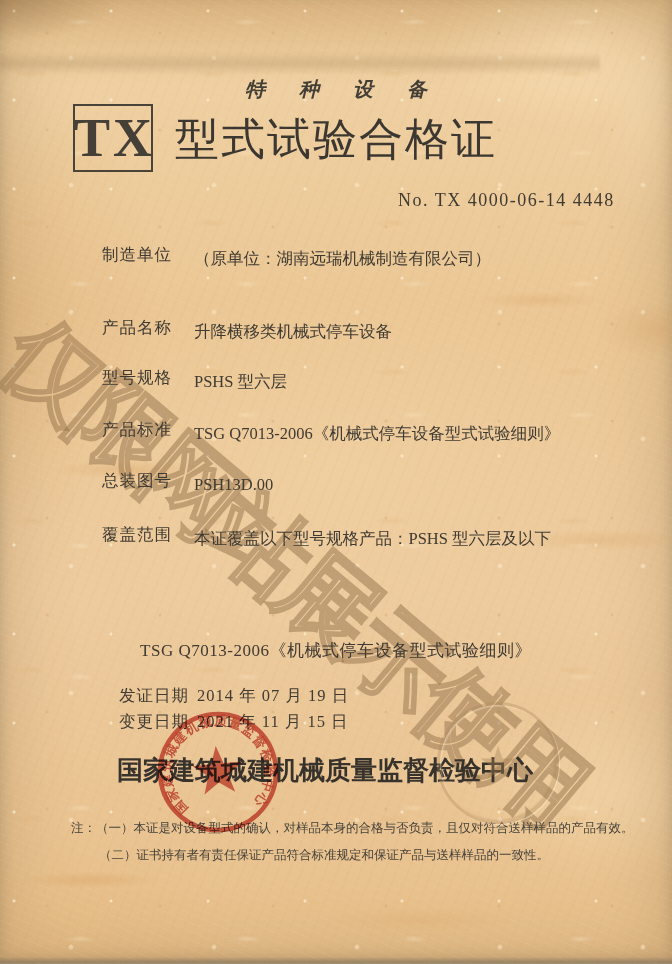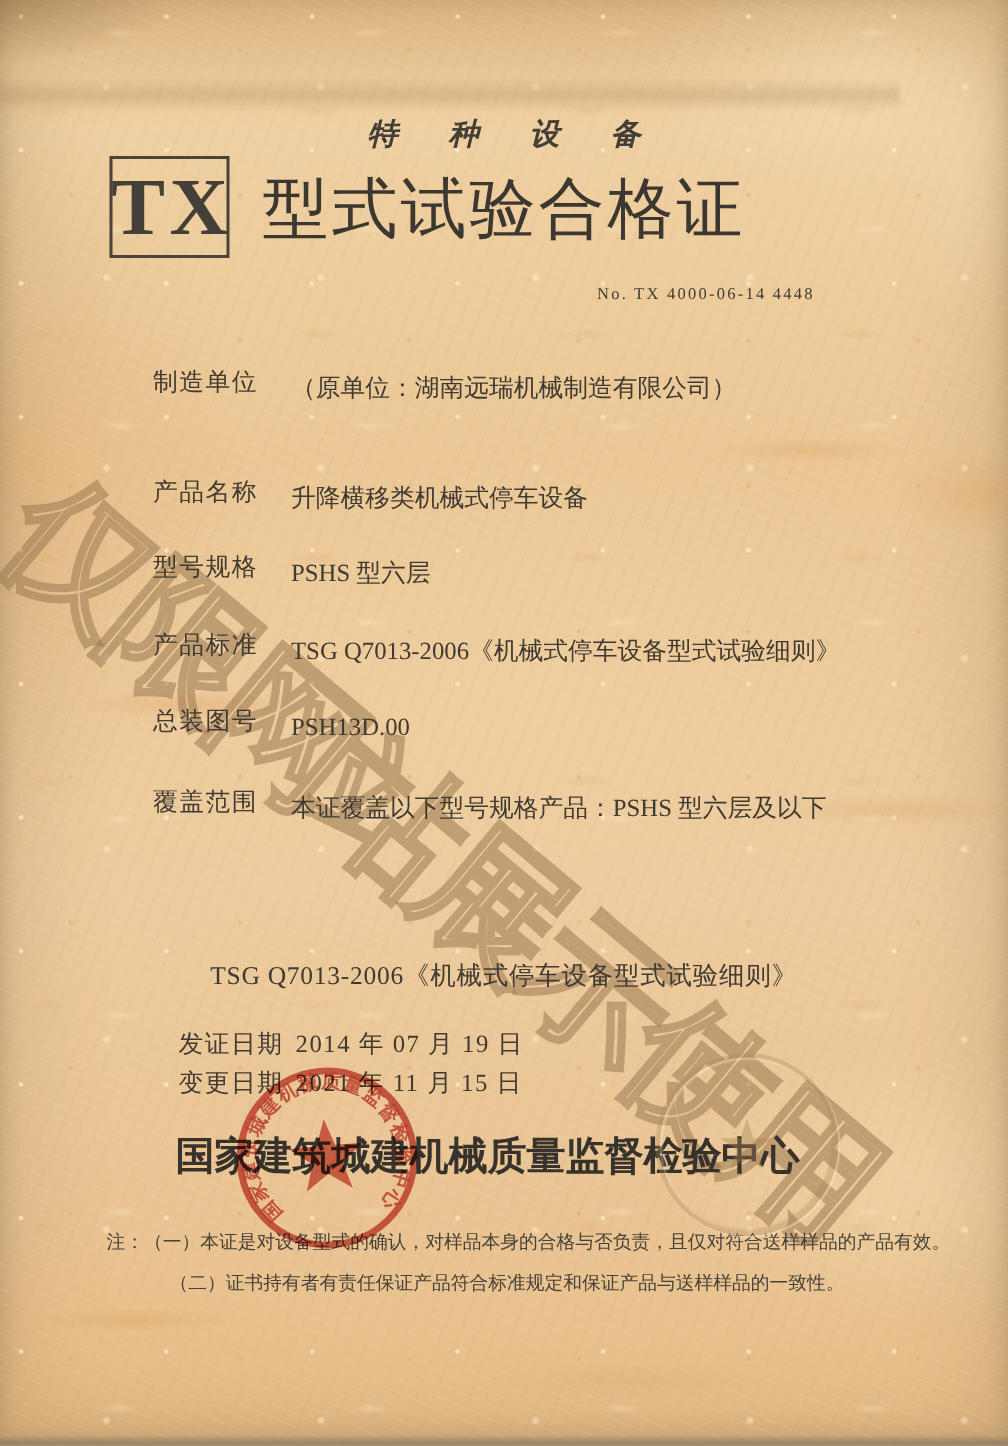--- a/index.html
+++ b/index.html
@@ -68,21 +68,21 @@
     position:absolute;left:73px;top:104px;width:76px;height:64px;
     border:2.5px solid #49433a;display:flex;align-items:center;justify-content:center;
     font-size:54px;font-weight:700;letter-spacing:3px;text-indent:3px;color:#454037;
   }
   .main-title{
     position:absolute;left:0;top:110px;width:100%;
     text-align:center;font-size:44px;font-weight:400;letter-spacing:2px;color:#3c3831;
   }
   .cert-no{
     position:absolute;left:398px;top:190px;
-    font-size:11px;letter-spacing:1.5px;color:#3f3a32;white-space:nowrap;
+    font-size:18px;letter-spacing:1.5px;color:#3f3a32;white-space:nowrap;
   }
 
   .field{position:absolute;left:0;width:672px;font-size:16.5px;}
   .field .lbl{position:absolute;left:102px;letter-spacing:1px;white-space:nowrap;}
   .field .val{position:absolute;left:194px;width:420px;line-height:29px;}
   .val2{display:block;}
 
   .statement{
     position:absolute;left:66px;top:575px;width:552px;
     font-size:17px;line-height:27px;text-indent:2em;color:#3f3a32;
@@ -93,21 +93,21 @@
   }
   .date-row{position:absolute;left:0;width:672px;font-size:16.5px;}
   .date-row .lbl{position:absolute;left:119px;letter-spacing:1px;white-space:nowrap;}
   .date-row .val{position:absolute;left:197px;white-space:nowrap;letter-spacing:1px;}
   .issuer{
     position:absolute;left:0;top:753px;width:650px;
     text-align:center;font-size:26px;font-weight:700;color:#37332c;
   }
   .note{position:absolute;font-size:12.5px;color:#46423a;white-space:nowrap;}
   .note1{left:71px;top:820px;}
-  .note2{left:113px;top:847px;}
+  .note2{left:99px;top:847px;}
 
   .watermark{
     position:absolute;left:58px;top:292px;
     transform:rotate(40deg);transform-origin:0 0;
     font-size:96px;font-weight:700;letter-spacing:-6px;white-space:nowrap;
     color:transparent;-webkit-text-stroke:2.5px rgba(148,114,76,.5);
     pointer-events:none;
   }
   .seal-svg{position:absolute;left:146px;top:700px;mix-blend-mode:multiply;opacity:.88;transform:rotate(-5deg);}
   .emboss{

